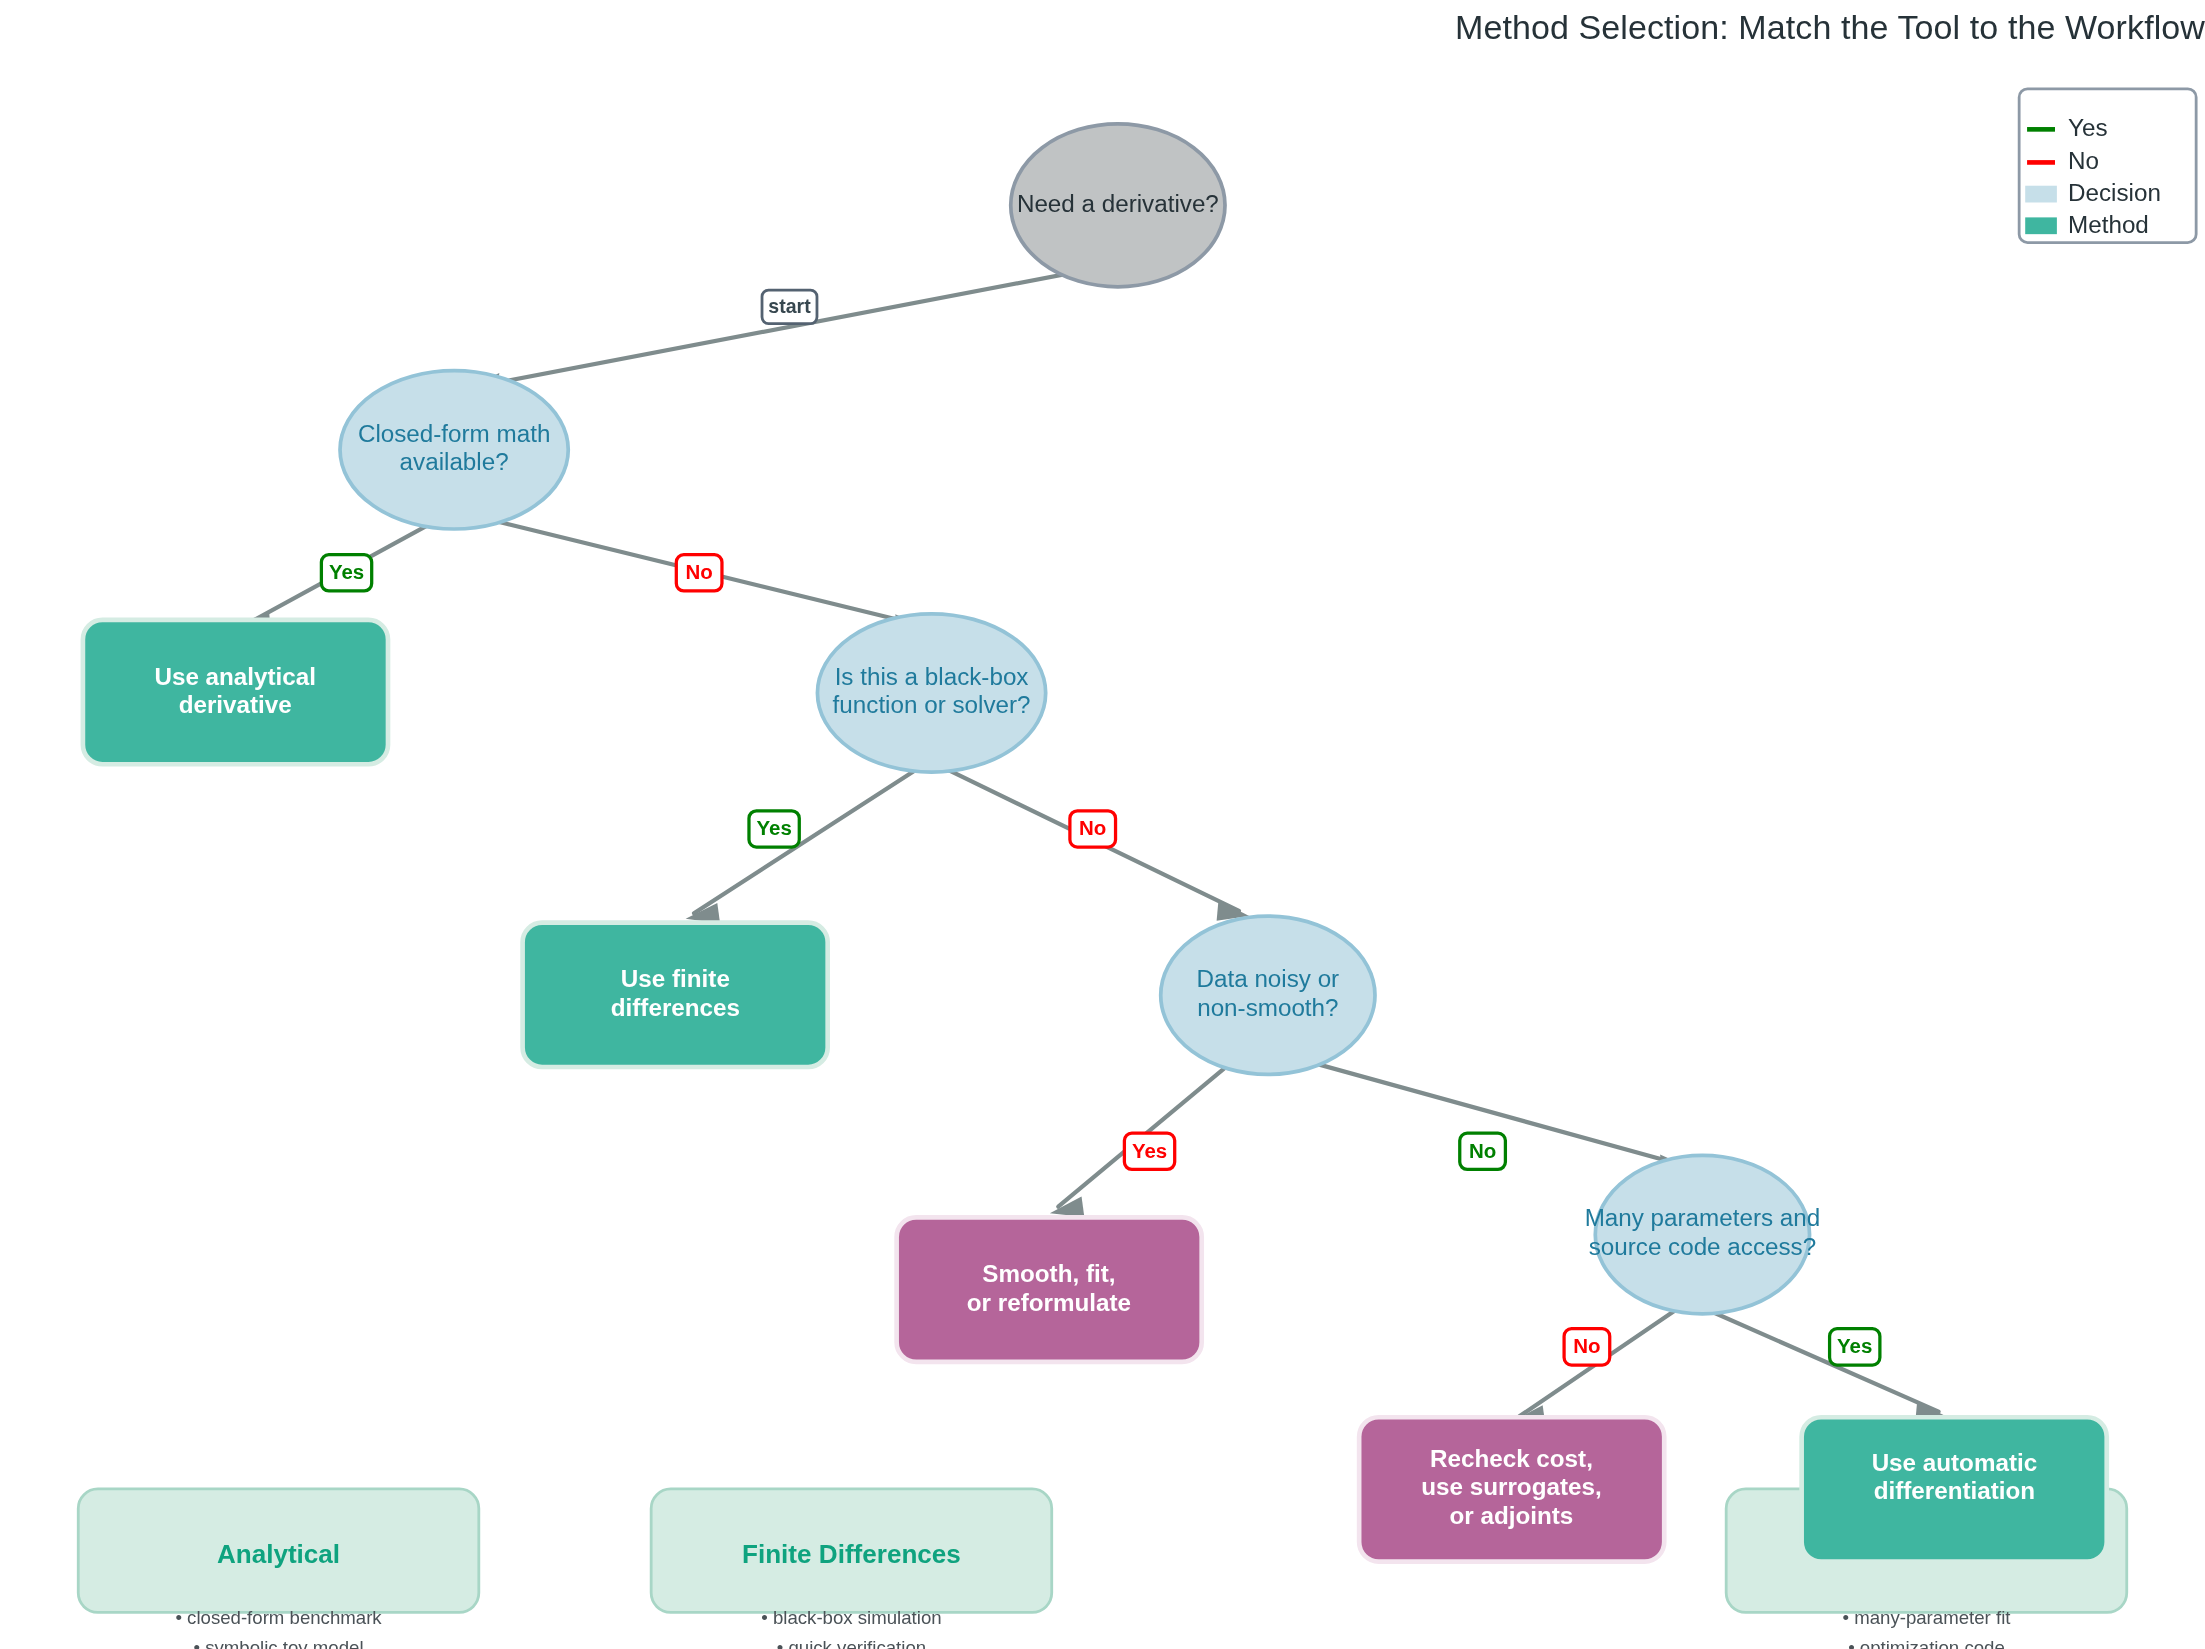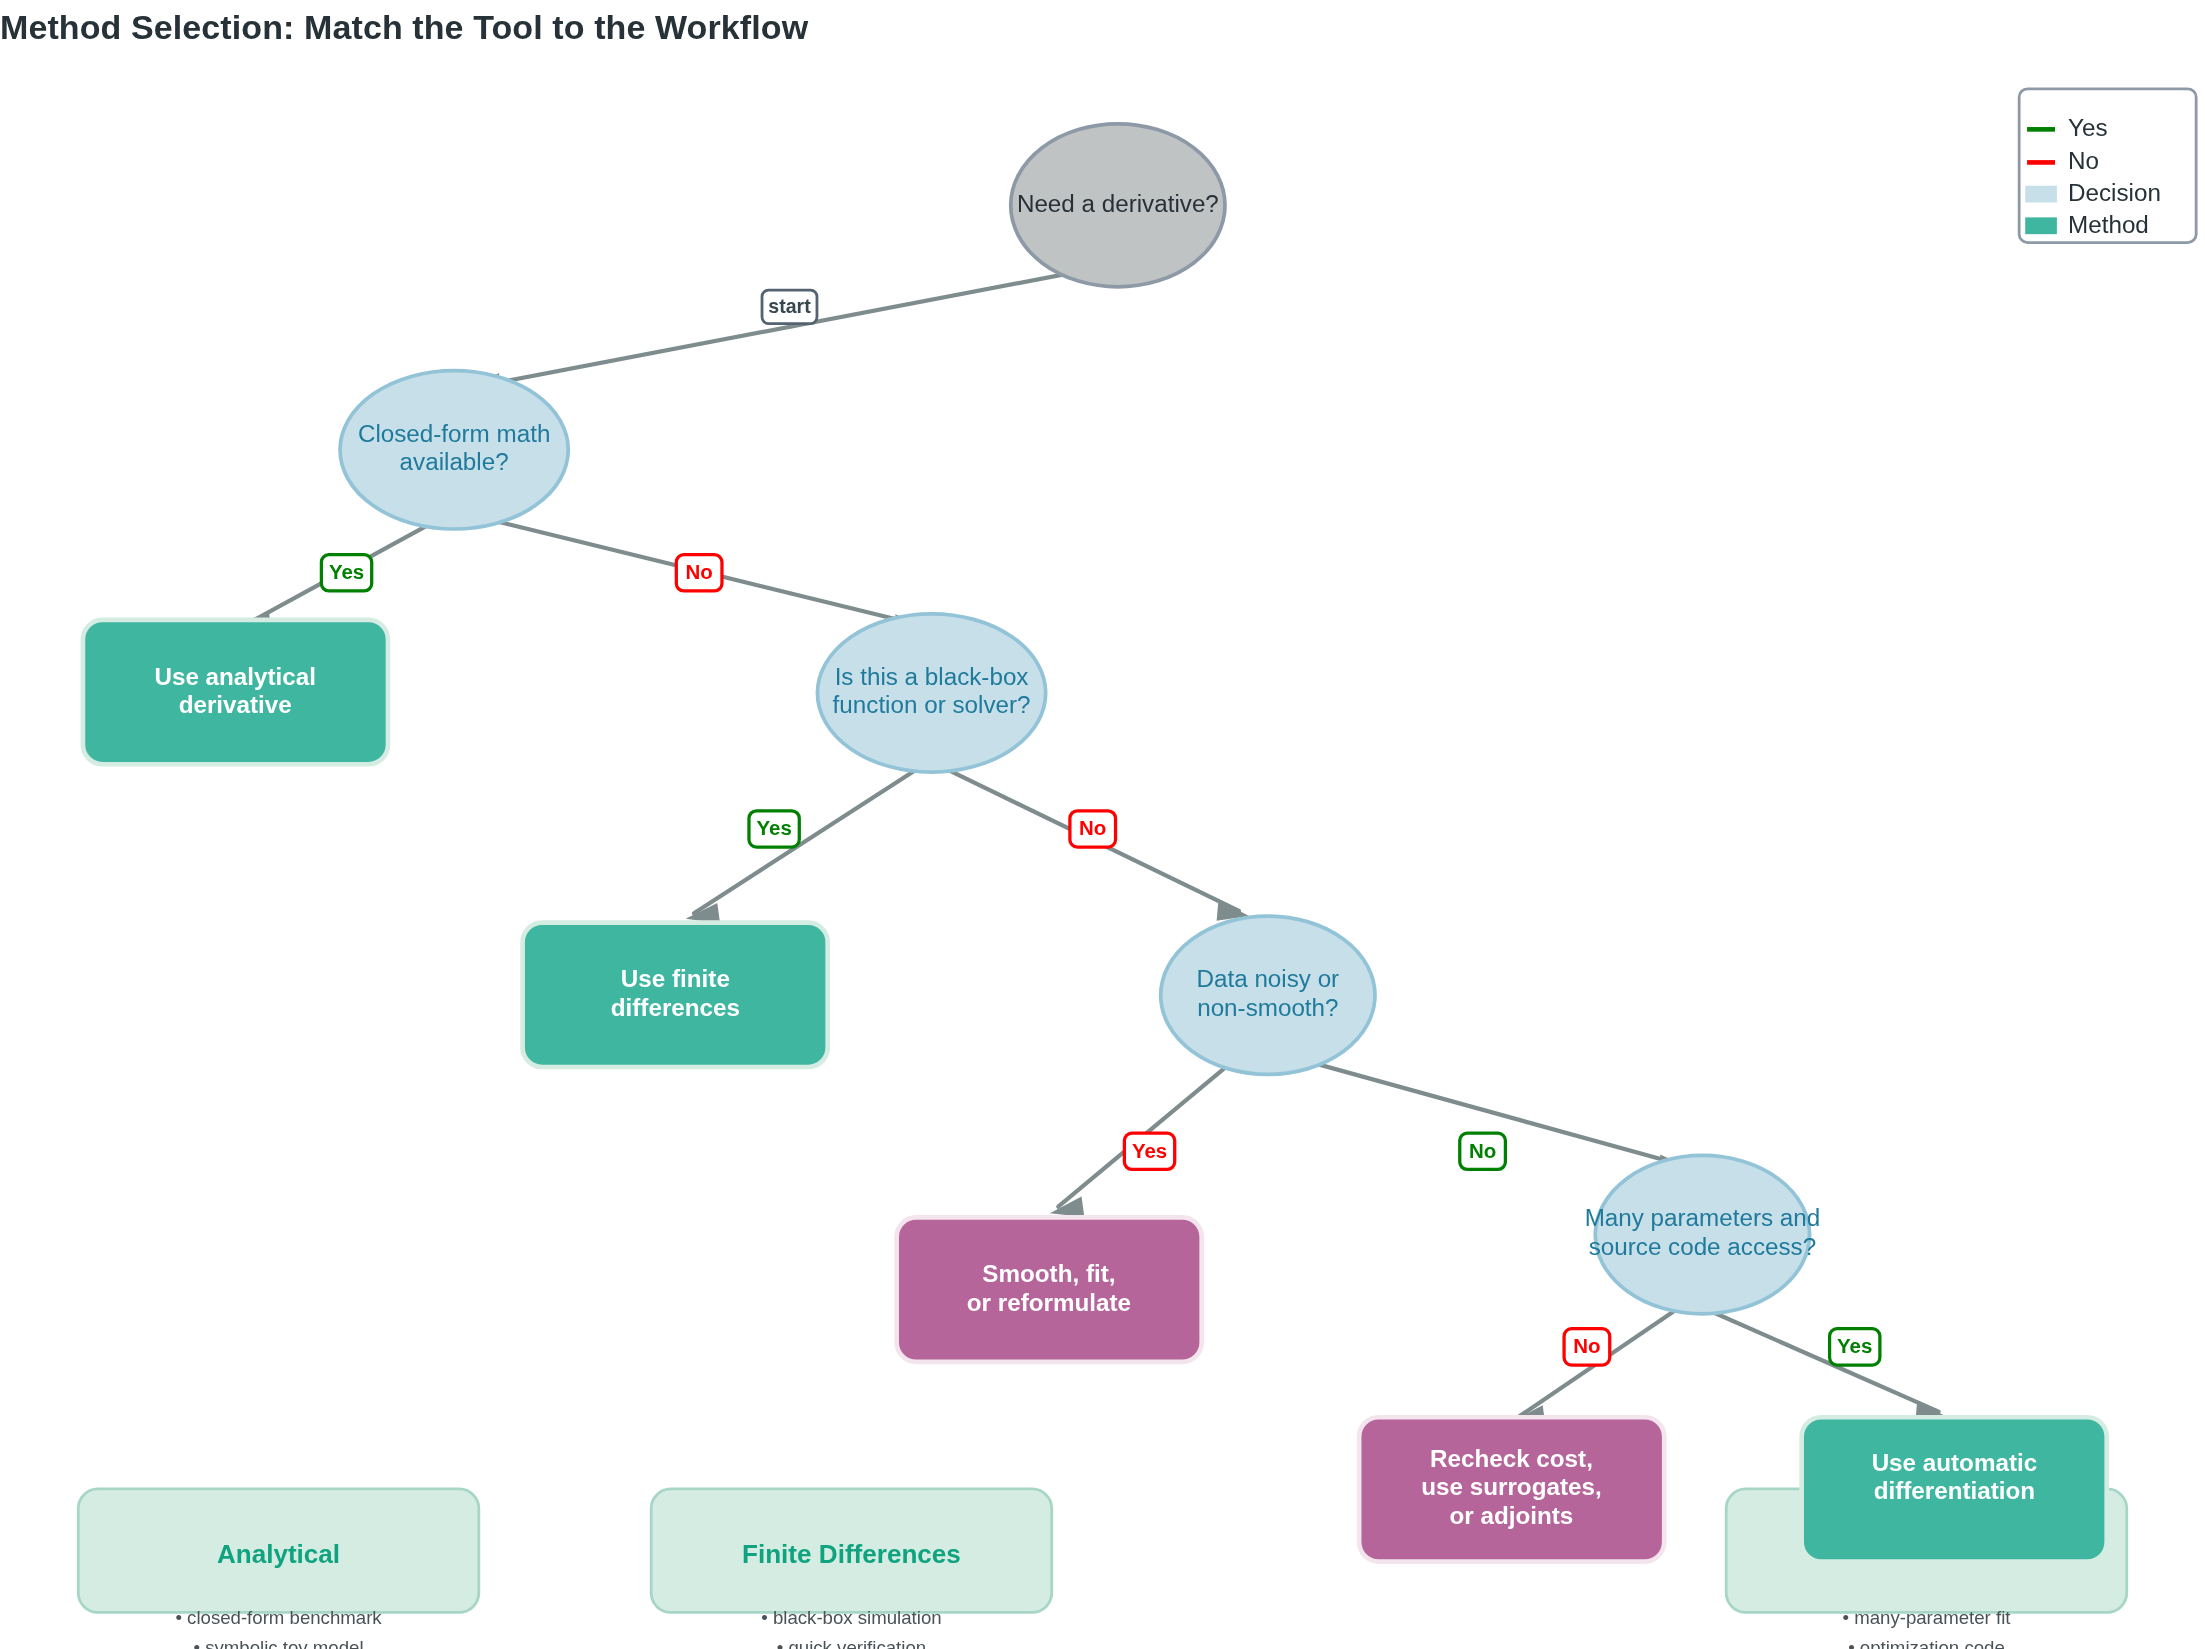--- a/index.html
+++ b/index.html
@@ -1,21 +1,21 @@
 <!DOCTYPE html>
 <html style="font-size:7.5px"><head>
 <meta charset="utf-8">
 <style>
   html,body{margin:0;padding:0;background:#ffffff;}
   body{width:2205px;height:1650px;font-family:"Liberation Sans",sans-serif;overflow:hidden;}
   #stage{position:relative;width:2205px;height:1650px;background:#fff;}
   .title{
-    position:absolute;top:8.4px;left:0;width:2205px;text-align:left;
+    position:absolute;top:8.4px;left:0;width:2205px;text-align:right;
     font-size:34px;color:#263238;font-family:"Liberation Sans",sans-serif;
-    font-weight:700;letter-spacing:0.1px;
+    font-weight:400;letter-spacing:0.1px;
   }
   svg.graph{position:absolute;inset:0;width:2205px;height:1650px;}
   .node-text{font-family:"Liberation Sans",sans-serif;text-anchor:middle;dominant-baseline:middle;}
   .decision-text{fill:#1f7a9c;font-size:52px;}
   .root-text{fill:#263238;font-size:52px;}
   .method-text{fill:#ffffff;font-size:52px;font-weight:bold;}
   .edge-line{stroke:#7f8c8d;stroke-width:9;fill:none;stroke-linecap:round;}
   .edge-label-box{fill:#ffffff;stroke-width:7;}
   .edge-label-text{font-family:"Liberation Sans",sans-serif;font-size:44px;font-weight:bold;
                    text-anchor:middle;dominant-baseline:middle;}

